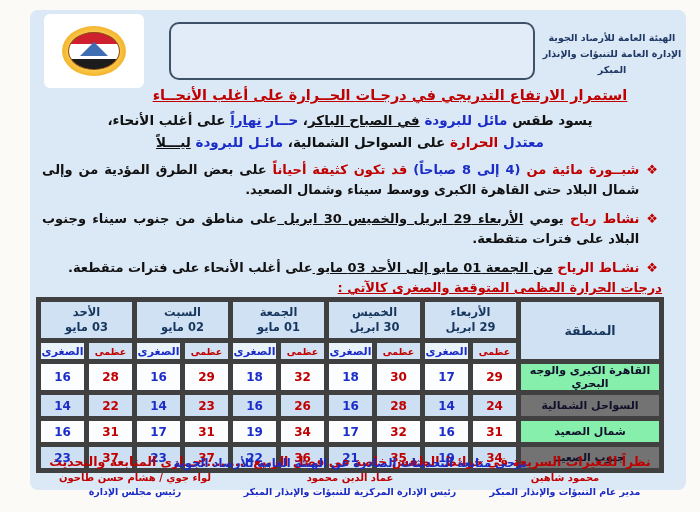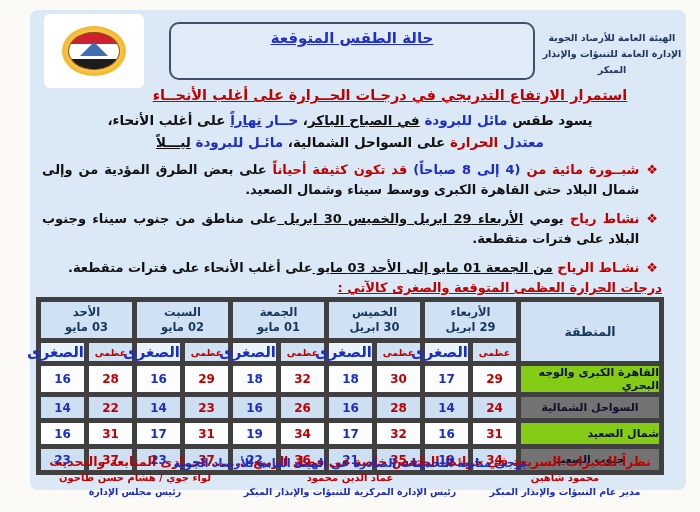--- a/index.html
+++ b/index.html
@@ -39,25 +39,25 @@
   .ku{color:#111;text-decoration:underline;} .ru{color:#c00000;text-decoration:underline;}
   .bu{color:#1b2cc7;text-decoration:underline;}
   
   #tbl-caption{position:absolute;right:38px;top:280px;color:#c00000;font-size:13px;text-decoration:underline;}
   #temp-table{position:absolute;left:36px;top:297px;width:628px;border-collapse:collapse;table-layout:fixed;
               border:1px solid #9db8d2;font-size:11px;}
   #temp-table th,#temp-table td{border:5px solid #404040;padding:0;text-align:center;vertical-align:middle;}
   #temp-table .day-th{background:#cfe1f3;color:#17365d;font-size:11.5px;height:36px;line-height:1.3;}
   #temp-table .region-th{background:#cfe1f3;color:#17365d;font-size:12.5px;width:138px;}
   #temp-table .sub-max{background:#cfe1f3;color:#c00000;font-size:9.5px;height:16px;}
-  #temp-table .sub-min{background:#eaf2fa;color:#1b2cc7;font-size:15px;height:16px;}
+  #temp-table .sub-min{background:#eaf2fa;color:#1b2cc7;font-size:11px;height:16px;}
   #temp-table td{height:21px;font-size:12px;}
   #temp-table tr.odd td{background:#fbfdff;}
   #temp-table tr.even td{background:#cddff2;}
-  #temp-table tr.odd td.region{background:#84cc16;text-align:right;}
+  #temp-table tr.odd td.region{background:#86efac;}
   #temp-table tr.even td.region{background:#737373;}
   #temp-table td.region{color:#10102a;font-size:11px;text-align:center;}
   #temp-table td.vmax{color:#c00000;} #temp-table td.vmin{color:#1b2cc7;}
   
   #note1{position:absolute;left:0;top:437px;width:100%;text-align:center;color:#c00000;font-size:12.5px;margin-top:17px;}
   #note2{position:absolute;left:0;top:456px;width:100%;text-align:center;color:#1b2cc7;font-size:11.5px;}
   .sig{position:absolute;top:470px;text-align:center;line-height:1.5;}
   .sig .name{color:#c00000;font-size:10px;}
   .sig .role{color:#1b2cc7;font-size:9.5px;}
   #sig-right{right:40px;width:190px;}
@@ -77,21 +77,20 @@
       </div>
     </div>
   </div>
 
   <div id="org">
     <div>الهيئة العامة للأرصاد الجوية</div>
     <div>الإدارة العامة للتنبؤات والإنذار المبكر</div>
   </div>
 
   <div id="title-box">
-    <div class="t1">حالة الطقس المتوقعة</div>
   </div>
 
   <div id="headline">استمرار الارتفاع التدريجي في درجـات الحــرارة على أغلب الأنحــاء</div>
 
   <div id="intro"><span class="k">يسود طقس  </span><span class="b">مائل للبرودة </span><span class="ku">في الصباح الباكر</span><span class="k">، </span><span class="b">حــار </span><span class="bu">نهاراً</span><span class="k"> على أغلب الأنحاء،</span><br><span class="b">معتدل </span><span class="r">الحرارة </span><span class="k">على السواحل الشمالية، </span><span class="b">مائـل للبرودة </span><span class="ku">ليـــلاً</span></div>
 
   <div id="bullets">
     <div class="bullet">
       <span class="marker">❖</span>
       <span class="btext"><span class="r">شبــورة مائية من </span><span class="b">(4 إلى 8 صباحاً) </span><span class="r">قد تكون كثيفة أحياناً </span><span class="k">على بعض الطرق المؤدية من وإلى شمال البلاد حتى القاهرة الكبرى ووسط سيناء وشمال الصعيد.</span></span>

